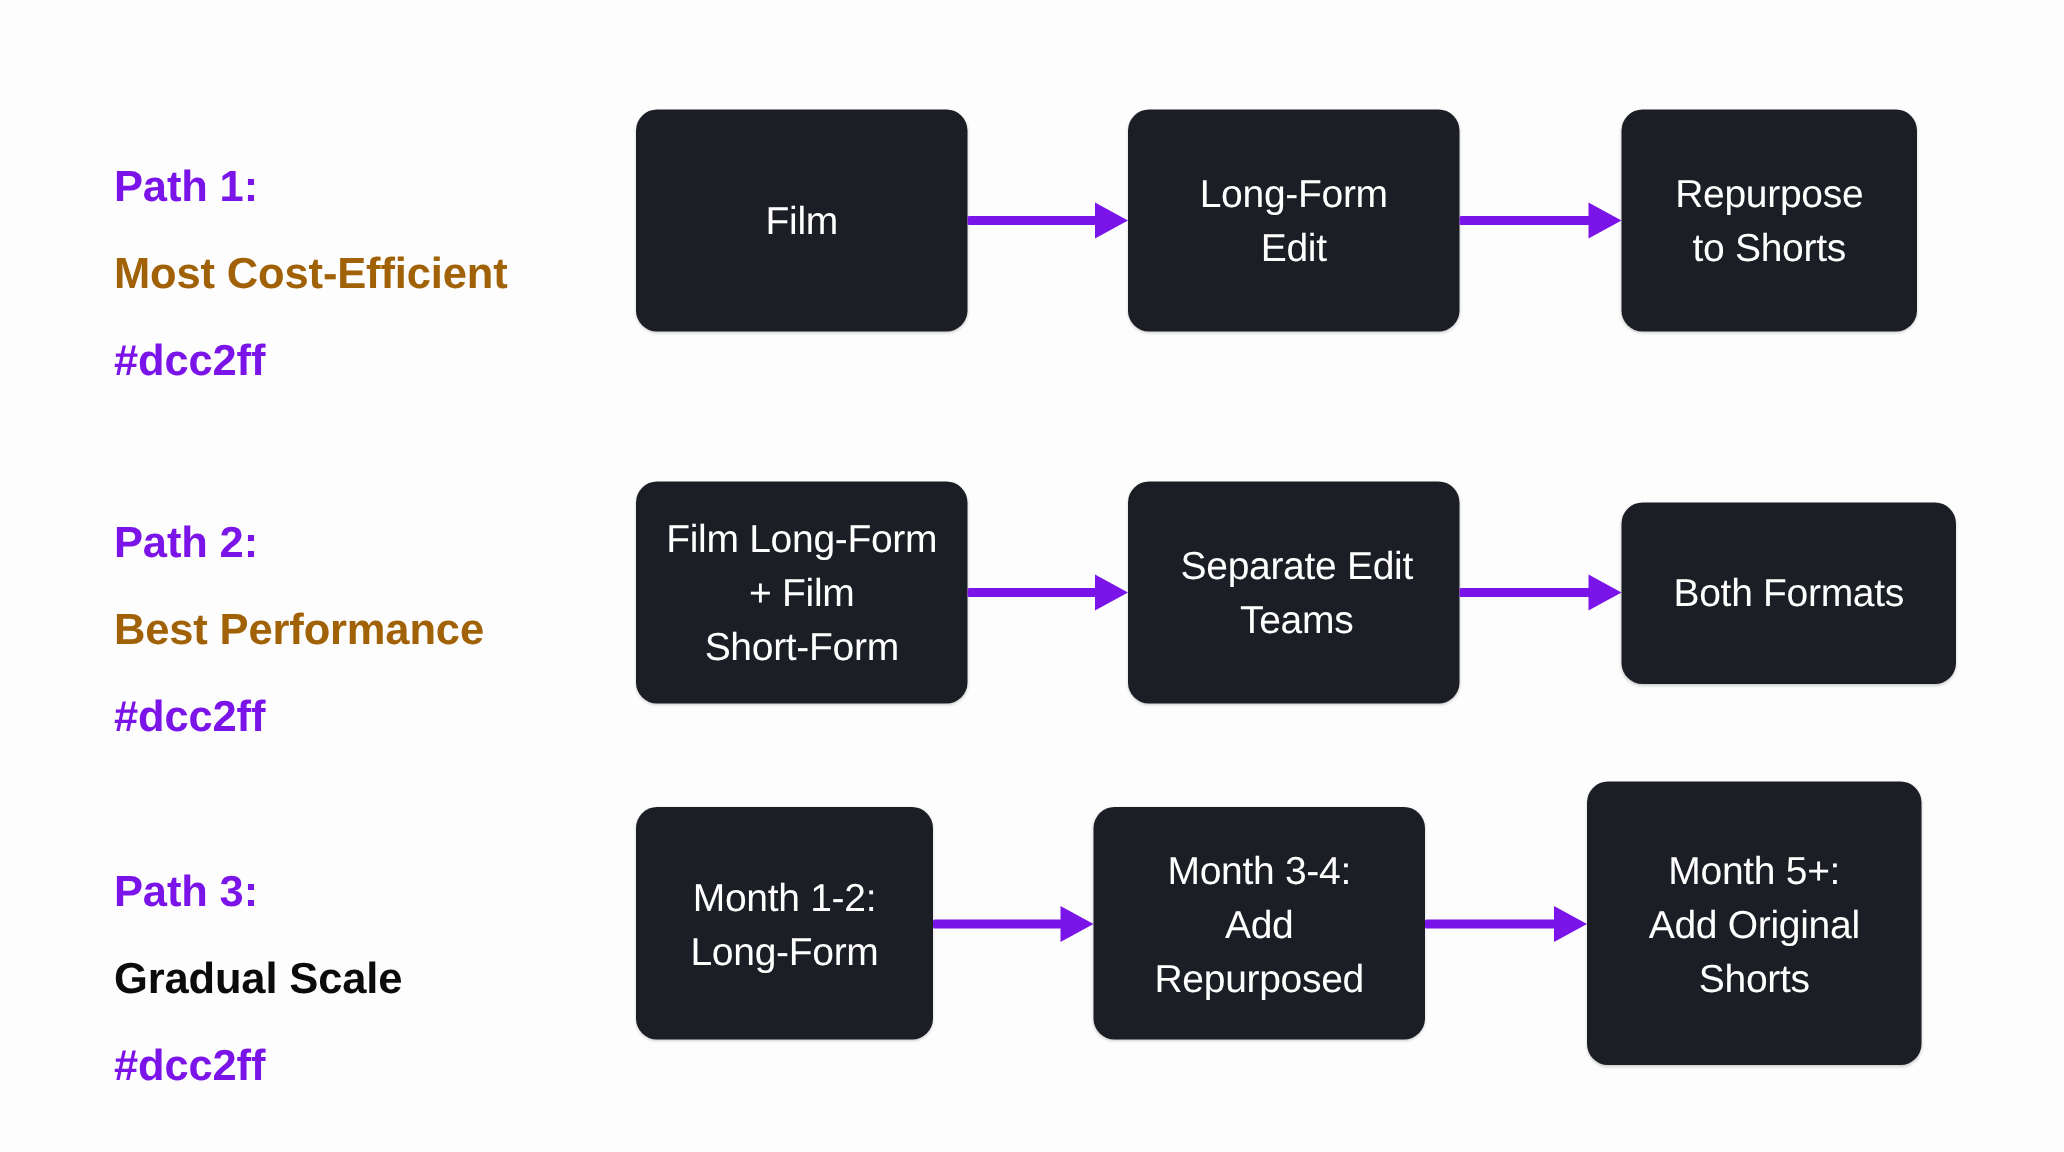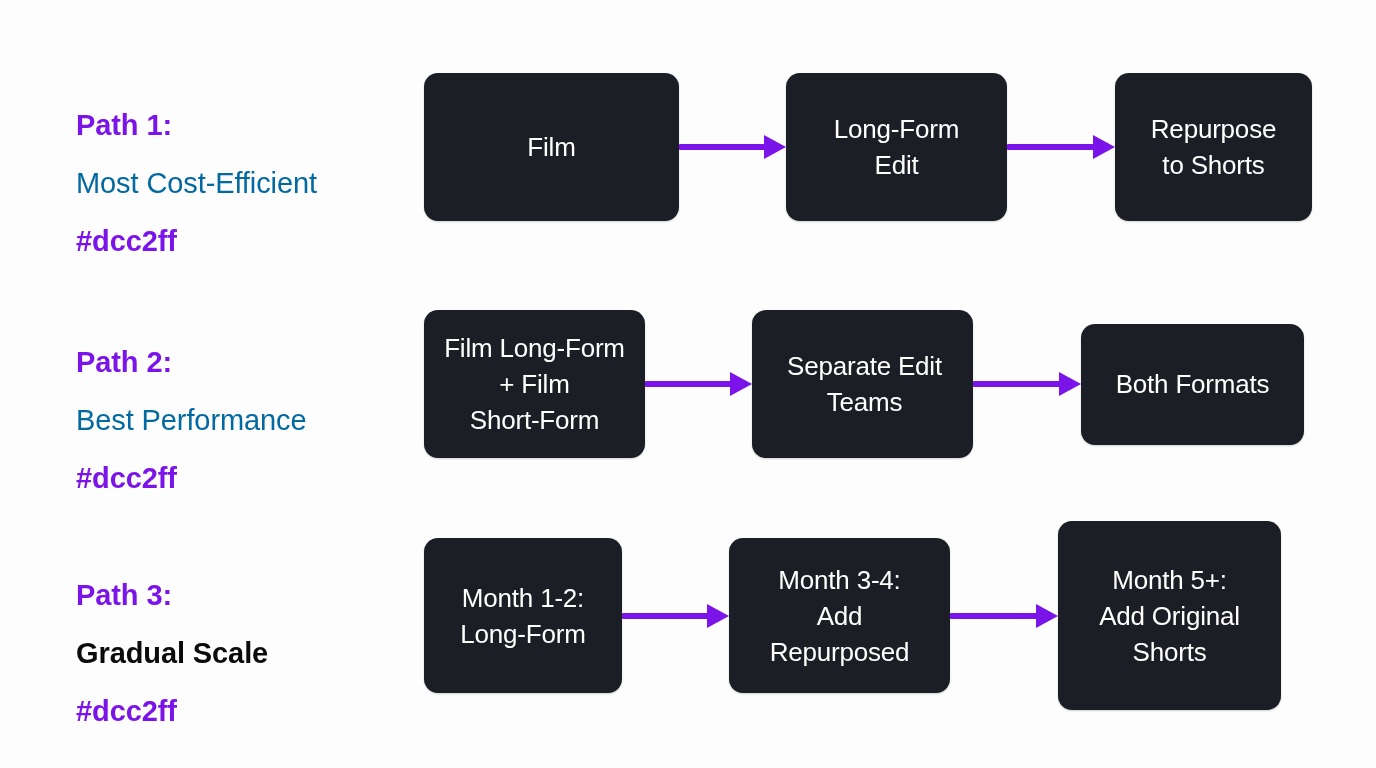--- a/index.html
+++ b/index.html
@@ -34,22 +34,22 @@
     white-space: nowrap;
     margin-top: 16px;
   }
   .label-path {
     font-size: 29px;
     font-weight: 700;
     color: #7b14e8;
   }
   .label-desc {
     font-size: 29px;
-    font-weight: 400;
-    color: #0369a1;
+    font-weight: 700;
+    color: #a16207;
   }
   .label-desc.bold {
     font-weight: 700;
     color: #0b0b0b;
   }
   .label-hex {
     font-size: 29px;
     font-weight: 700;
     color: #7b14e8;
   }
@@ -107,42 +107,42 @@
 
 <div id="diagram">
 
   <div class="label-col" style="top:88px;">
     <span class="label-line label-path">Path 1:</span>
     <span class="label-line label-desc">Most Cost-Efficient</span>
     <span class="label-line label-hex">#dcc2ff</span>
   </div>
 
   <div class="chain" style="left:424px; top:73px; height:148px;">
-    <div class="node" style="width:255px; height:148px;">Film</div>
+    <div class="node" style="width:221px; height:148px;">Film</div>
     <div class="arrow" style="width:107px;">
       <div class="shaft"></div>
       <div class="head"></div>
     </div>
     <div class="node" style="width:221px; height:148px;">Long-Form
 Edit</div>
     <div class="arrow" style="width:108px;">
       <div class="shaft"></div>
       <div class="head"></div>
     </div>
     <div class="node" style="width:197px; height:148px;">Repurpose
 to Shorts</div>
   </div>
 
   <div class="label-col" style="top:325px;">
     <span class="label-line label-path">Path 2:</span>
     <span class="label-line label-desc">Best Performance</span>
     <span class="label-line label-hex">#dcc2ff</span>
   </div>
 
-  <div class="chain" style="left:424px; top:310px; height:148px;">
+  <div class="chain" style="left:424px; top:321px; height:148px;">
     <div class="node" style="width:221px; height:148px;">Film Long-Form
 + Film
 Short-Form</div>
     <div class="arrow" style="width:107px;">
       <div class="shaft"></div>
       <div class="head"></div>
     </div>
     <div class="node" style="width:221px; height:148px;padding-left:16px;">Separate Edit
 Teams</div>
     <div class="arrow" style="width:108px;">

